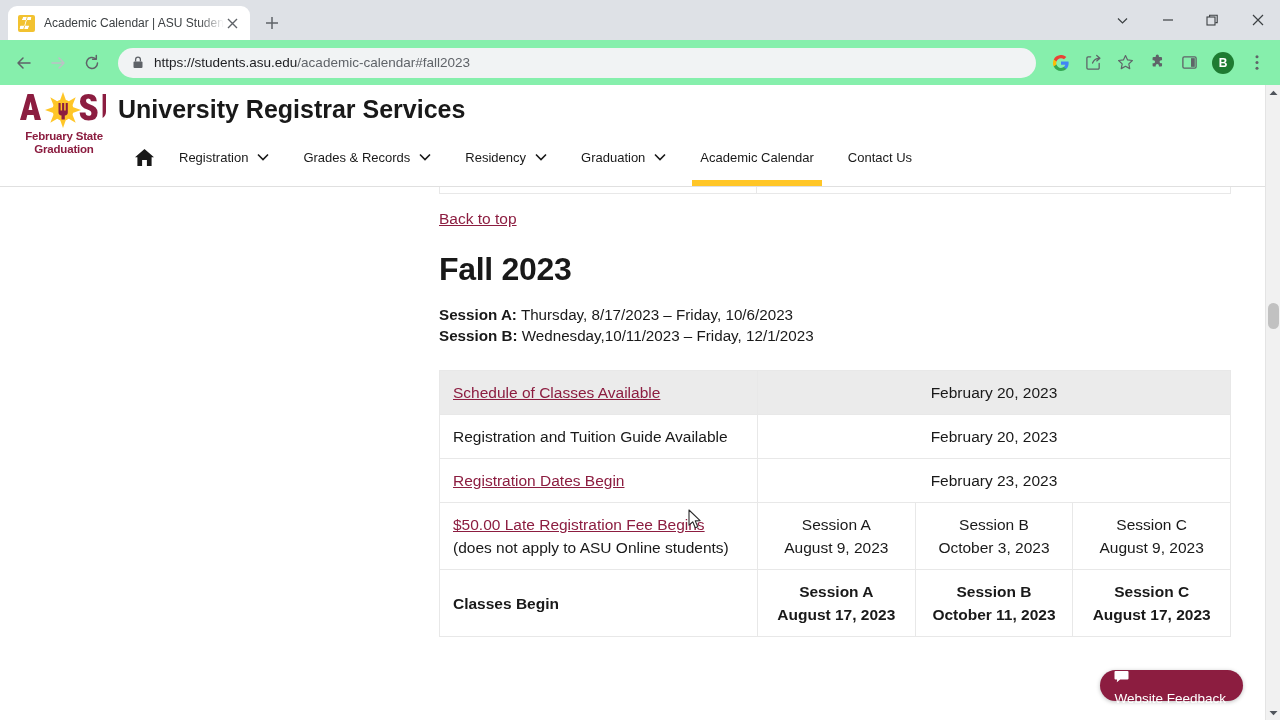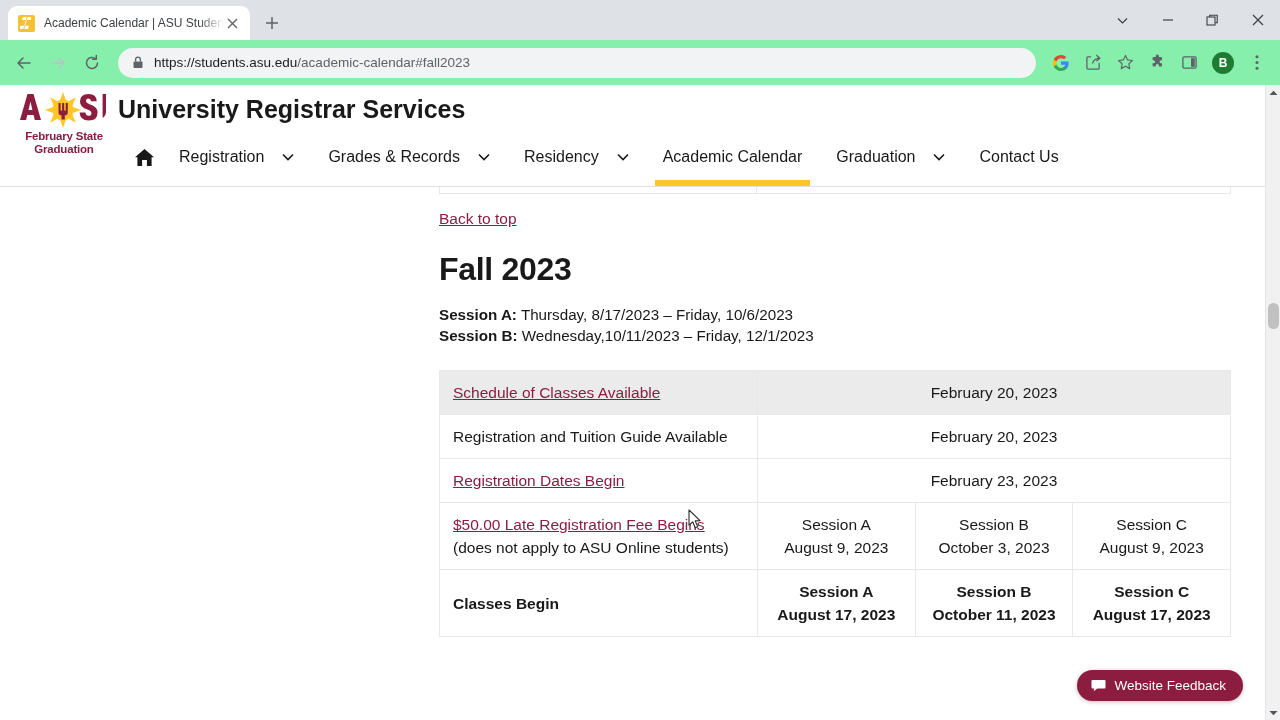--- a/index.html
+++ b/index.html
@@ -187,24 +187,24 @@
     display: flex; align-items: center;
     gap: 0px;
   }
   .nav-home {
     width: 36px; height: 34px;
     display: flex; align-items: center; justify-content: center;
     color: #191919;
   }
   .nav-item {
     display: flex; align-items: center;
-    gap: 18px;
+    gap: 9px;
     padding: 0 17px;
     height: 40px;
-    font-size: 16px;
+    font-size: 13px;
     color: #191919;
     position: relative;
   }
   .nav-item .caret { display: flex; align-items: center; color: #191919; }
   .nav-item.active::after {
     content: "";
     position: absolute;
     left: 9px; right: 9px; bottom: -9px;
     height: 6px;
     background: #ffc627;
@@ -284,27 +284,28 @@
   .sess .s-date { display: block; }
 
   
   .feedback {
     position: absolute;
     right: 22px;
     bottom: 19px;
     height: 31px;
     background: #8c1d40;
     border-radius: 16px;
-    display: flex; align-items: center;
+    display: flex; align-items: flex-start;
     gap: 8px;
     padding: 0 17px 0 14px;
     color: #ffffff;
     font-size: 13.5px;
     z-index: 20;
     box-shadow: 0 1px 4px rgba(0,0,0,.25);
+    flex-direction: column;
   }
 
   
   .cursor {
     position: absolute;
     left: 688px; top: 424px;
     z-index: 40;
     pointer-events: none;
   }
 
@@ -513,31 +514,31 @@
 
           <div class="nav-item">
             <span>Residency</span>
             <span class="caret">
                 <svg width="12" height="8" viewBox="0 0 12 8">
                   <path d="M1 1.5 L6 6.5 L11 1.5" stroke="#191919" stroke-width="1.6" fill="none"></path>
                 </svg>
               </span>
           </div>
 
-          <div class="nav-item active">
-            <span>Academic Calendar</span>
-          </div>
-
           <div class="nav-item">
             <span>Graduation</span>
             <span class="caret">
                 <svg width="12" height="8" viewBox="0 0 12 8">
                   <path d="M1 1.5 L6 6.5 L11 1.5" stroke="#191919" stroke-width="1.6" fill="none"></path>
                 </svg>
               </span>
+          </div>
+
+          <div class="nav-item active">
+            <span>Academic Calendar</span>
           </div>
 
           <div class="nav-item">
             <span>Contact Us</span>
           </div>
         </div>
       </div>
 
       <div class="doc">
         <div class="content">

